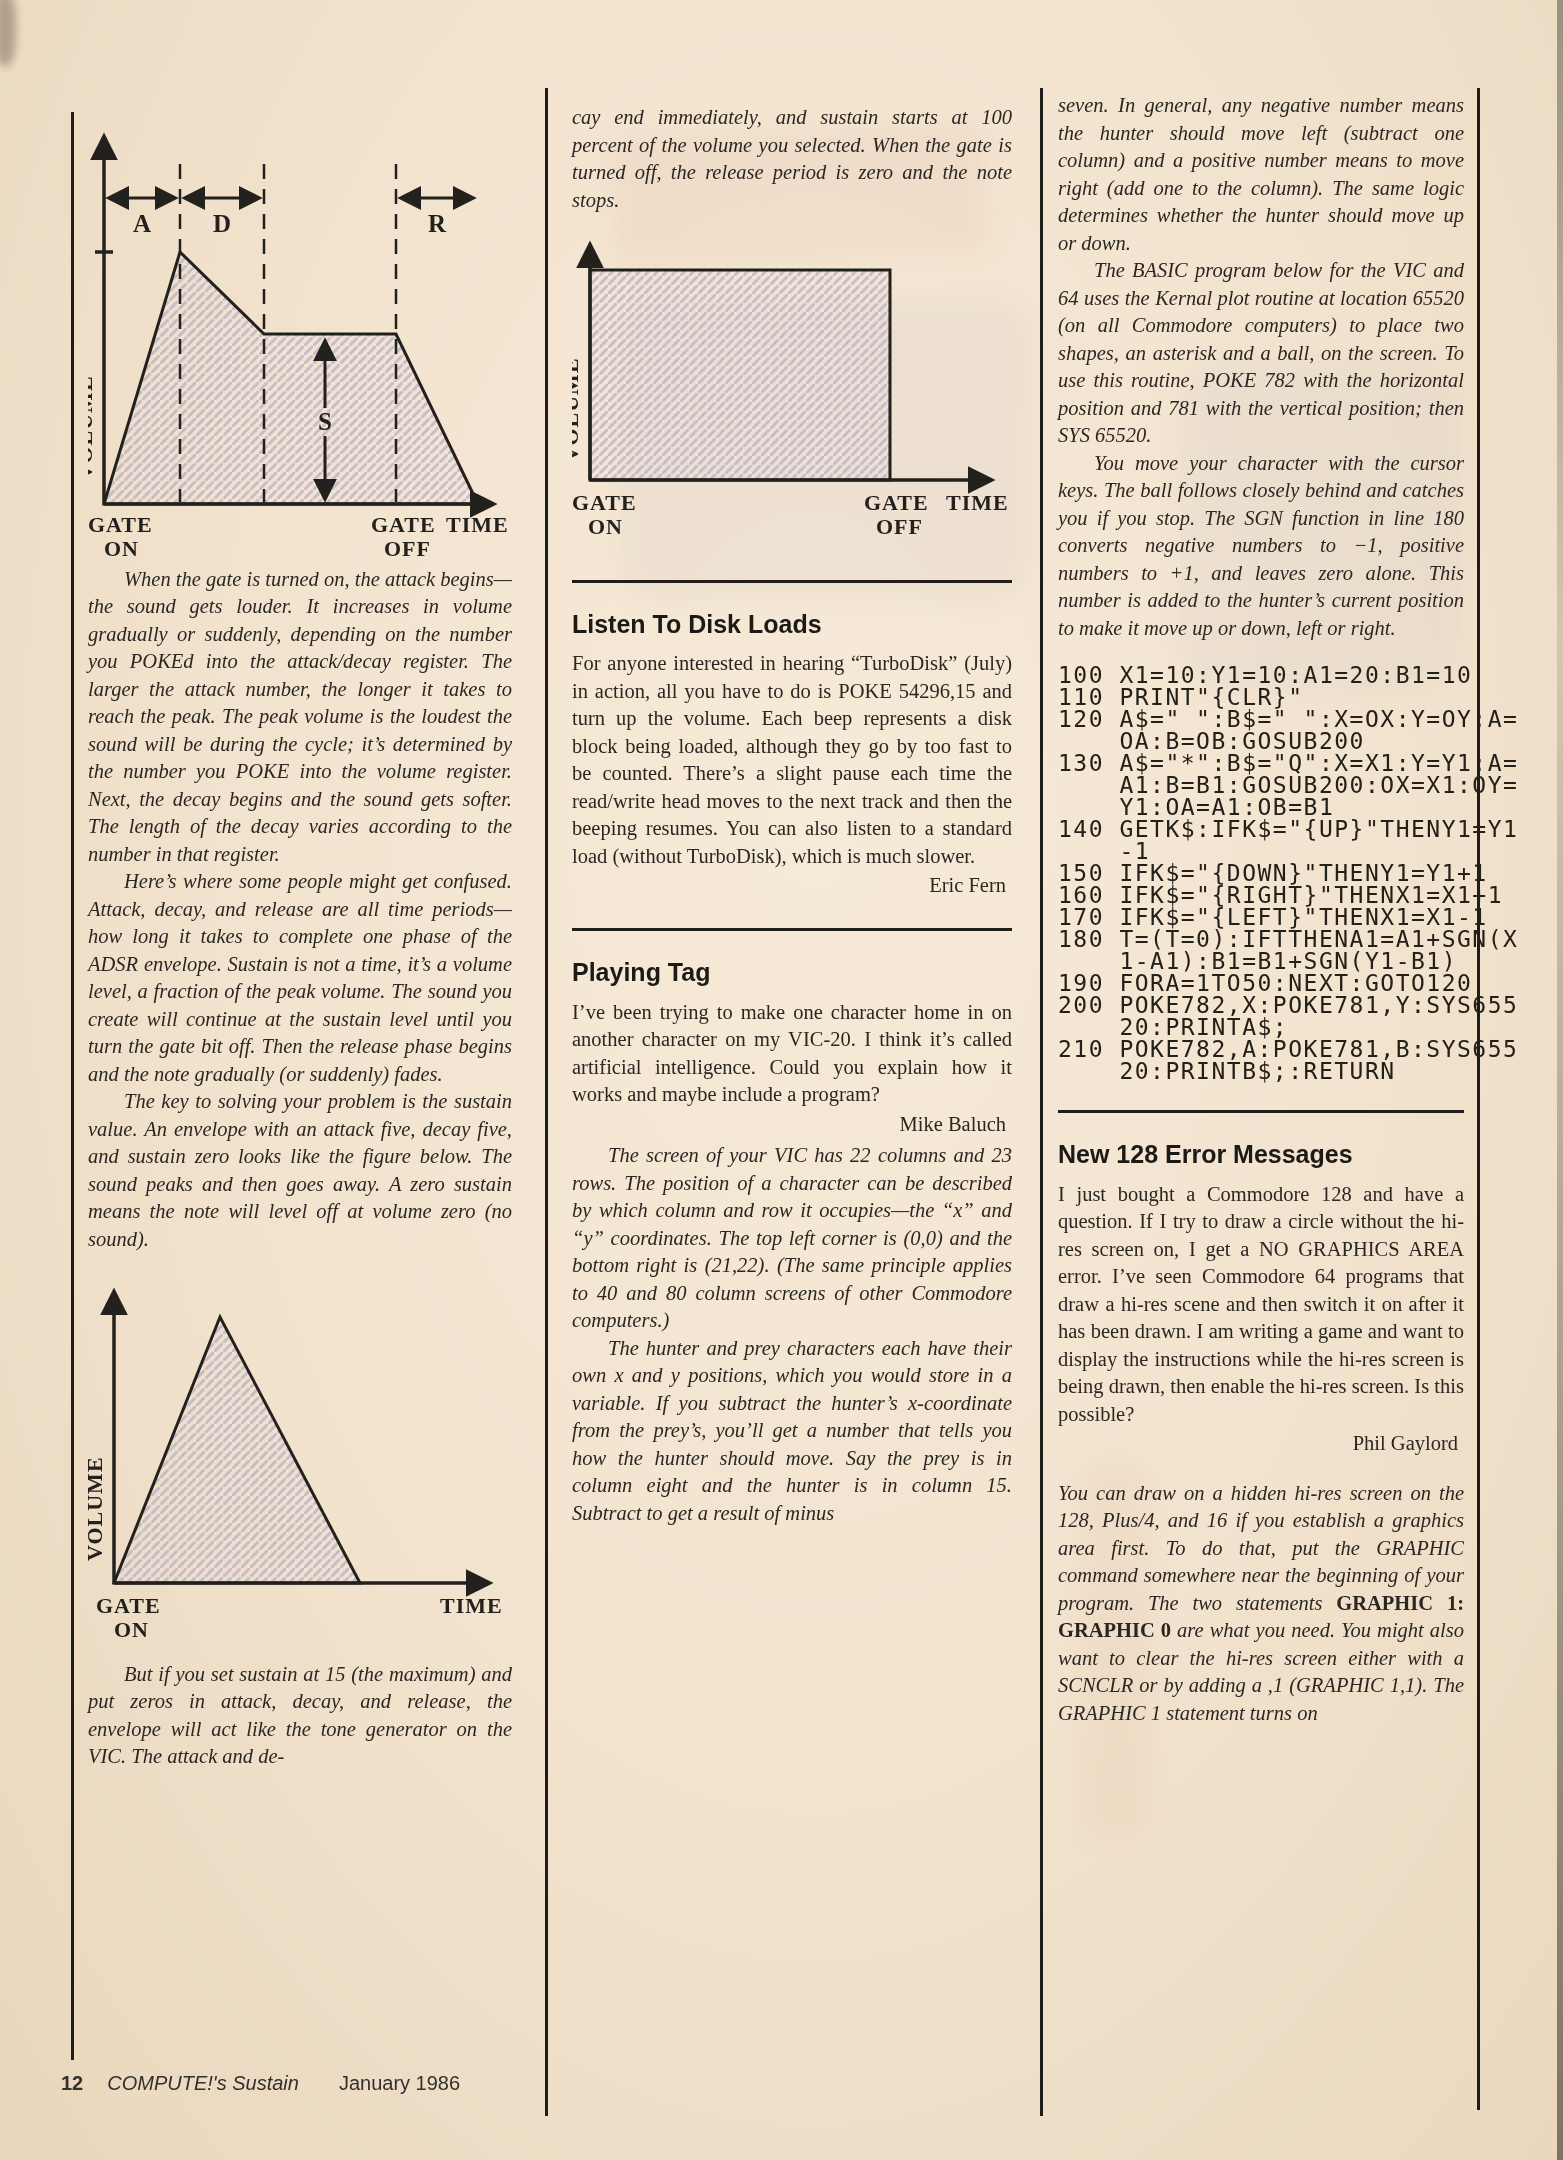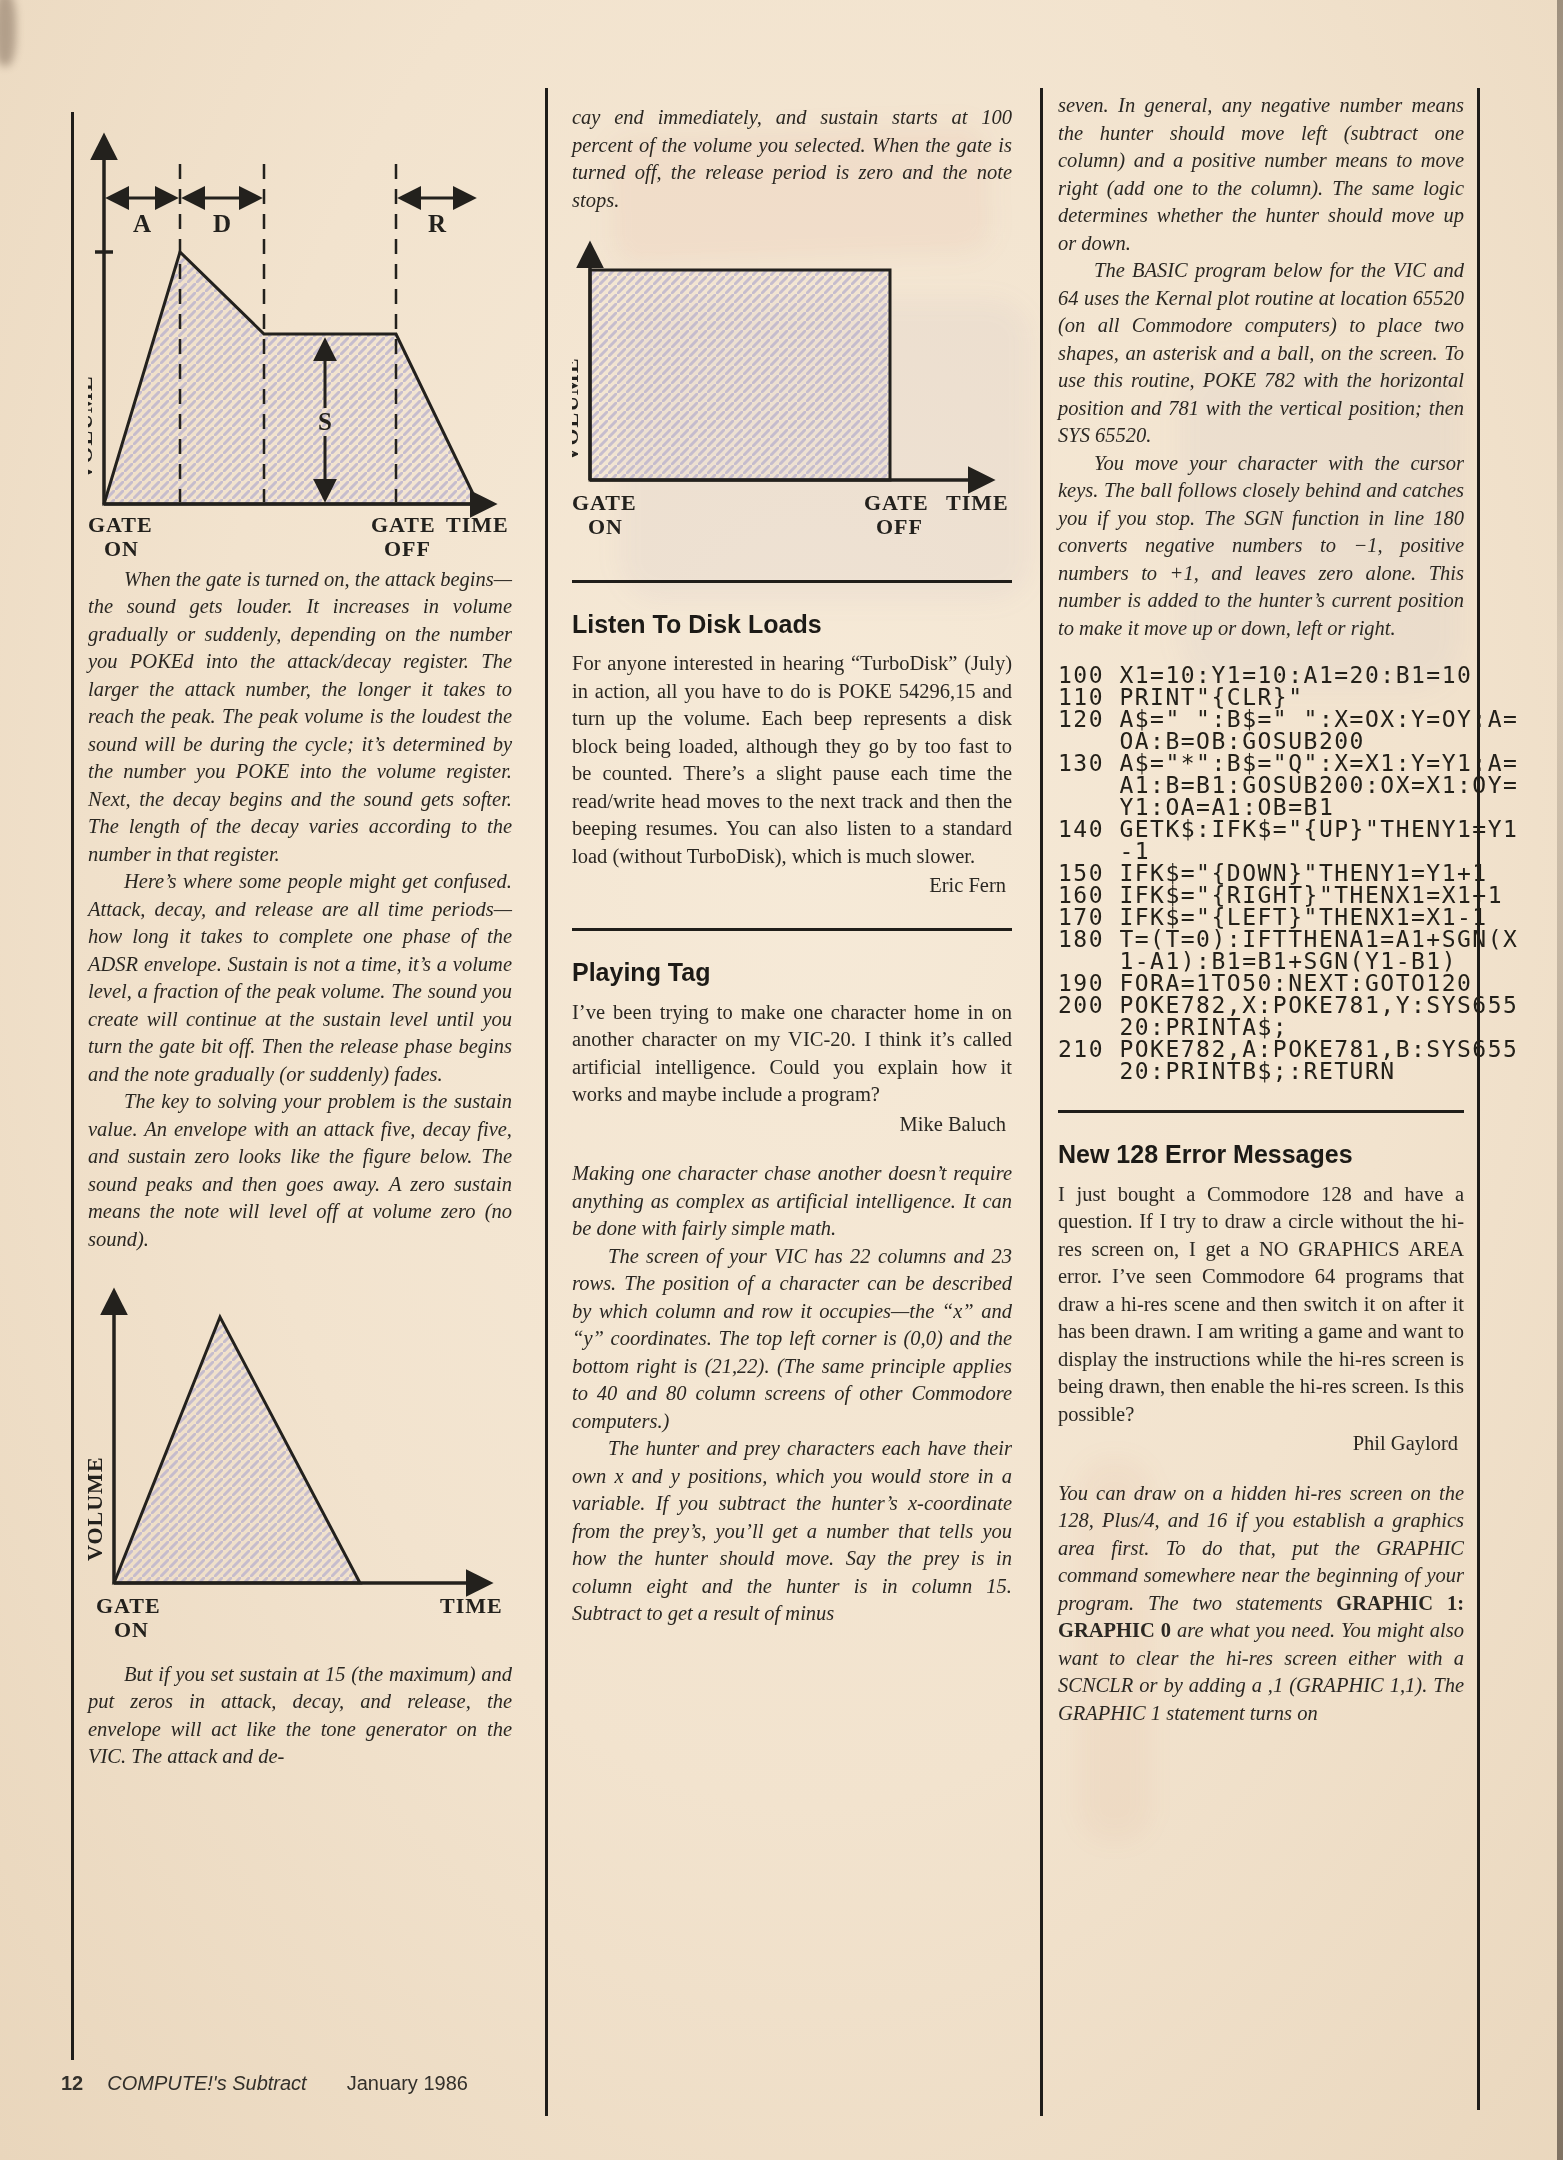--- a/index.html
+++ b/index.html
@@ -156,21 +156,20 @@
 
     <div class="hrule"></div>
     <h3 class="heading">Listen To Disk Loads</h3>
     <p>For anyone interested in hearing “TurboDisk” (July) in action, all you have to do is POKE 54296,15 and turn up the volume. Each beep represents a disk block being loaded, although they go by too fast to be counted. There’s a slight pause each time the read/write head moves to the next track and then the beeping resumes. You can also listen to a standard load (without TurboDisk), which is much slower.</p>
     <p class="sig">Eric Fern</p>
 
     <div class="hrule"></div>
     <h3 class="heading">Playing Tag</h3>
     <p>I’ve been trying to make one character home in on another character on my VIC-20. I think it’s called artificial intelligence. Could you explain how it works and maybe include a program?</p>
     <p class="sig">Mike Baluch</p>
-    <p class="ital" style="margin-top:22px;">Making one character chase another doesn’t require anything as complex as artificial intelligence. It can be done with fairly simple math.</p>
     <p class="ital indent">The screen of your VIC has 22 columns and 23 rows. The position of a character can be described by which column and row it occupies—the “x” and “y” coordinates. The top left corner is (0,0) and the bottom right is (21,22). (The same principle applies to 40 and 80 column screens of other Commodore computers.)</p>
     <p class="ital indent">The hunter and prey characters each have their own x and y positions, which you would store in a variable. If you subtract the hunter’s x-coordinate from the prey’s, you’ll get a number that tells you how the hunter should move. Say the prey is in column eight and the hunter is in column 15. Subtract to get a result of minus</p>
   </div>
 
   <div class="col" style="left:1058px;top:92px;width:406px;">
     <p class="ital">seven. In general, any negative number means the hunter should move left (subtract one column) and a positive number means to move right (add one to the column). The same logic determines whether the hunter should move up or down.</p>
     <p class="ital indent">The BASIC program below for the VIC and 64 uses the Kernal plot routine at location 65520 (on all Commodore computers) to place two shapes, an asterisk and a ball, on the screen. To use this routine, POKE 782 with the horizontal position and 781 with the vertical position; then SYS 65520.</p>
     <p class="ital indent">You move your character with the cursor keys. The ball follows closely behind and catches you if you stop. The SGN function in line 180 converts negative numbers to −1, positive numbers to +1, and leaves zero alone. This number is added to the hunter’s current position to make it move up or down, left or right.</p>
 
     <pre class="code">100 X1=10:Y1=10:A1=20:B1=10
@@ -195,17 +194,17 @@
 
     <div class="hrule"></div>
     <h3 class="heading">New 128 Error Messages</h3>
     <p>I just bought a Commodore 128 and have a question. If I try to draw a circle without the hi-res screen on, I get a NO GRAPHICS AREA error. I’ve seen Commodore 64 programs that draw a hi-res scene and then switch it on after it has been drawn. I am writing a game and want to display the instructions while the hi-res screen is being drawn, then enable the hi-res screen. Is this possible?</p>
     <p class="sig">Phil Gaylord</p>
     <p class="ital" style="margin-top:22px;"><span>You can draw on a hidden hi-res screen on the 128, Plus/4, and 16 if you establish a graphics area first. To do that, put the GRAPHIC command somewhere near the beginning of your program. The two statements </span><span class="cmd">GRAPHIC 1: GRAPHIC 0</span><span> are what you need. You might also want to clear the hi-res screen either with a SCNCLR or by adding a ,1 (GRAPHIC 1,1). The GRAPHIC 1 statement turns on</span></p>
   </div>
 
   <div class="footer">
     <span class="num">12</span>
-    <span class="mag">COMPUTE!'s Subtract</span>
+    <span class="mag">COMPUTE!'s Sustain</span>
     <span class="issue">January 1986</span>
   </div>
 
 </div>
 
 </body></html>

